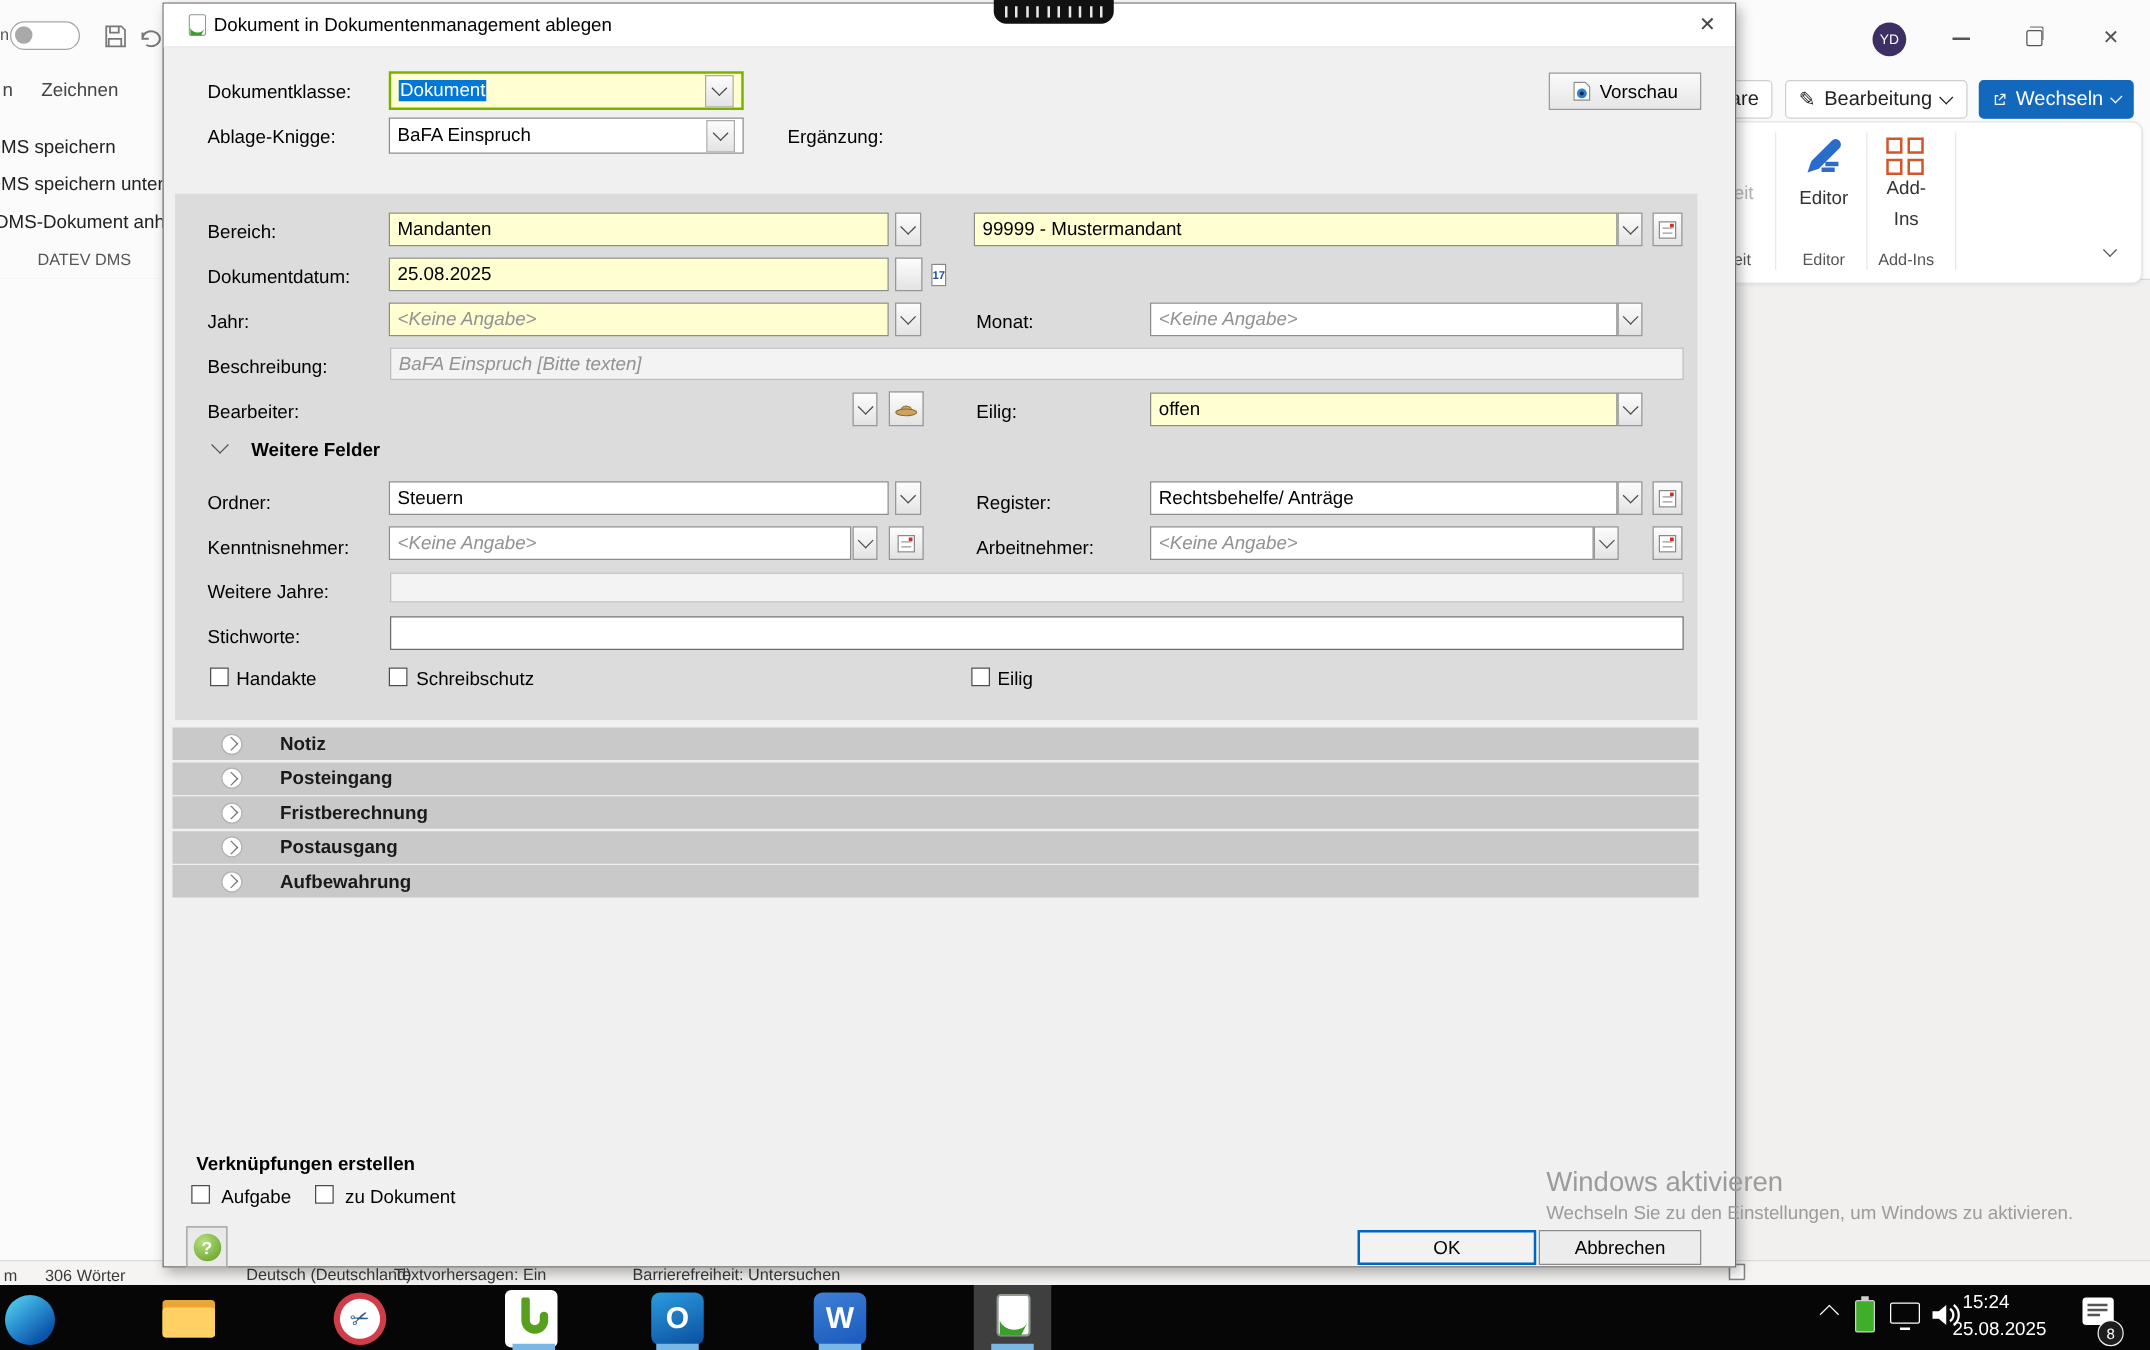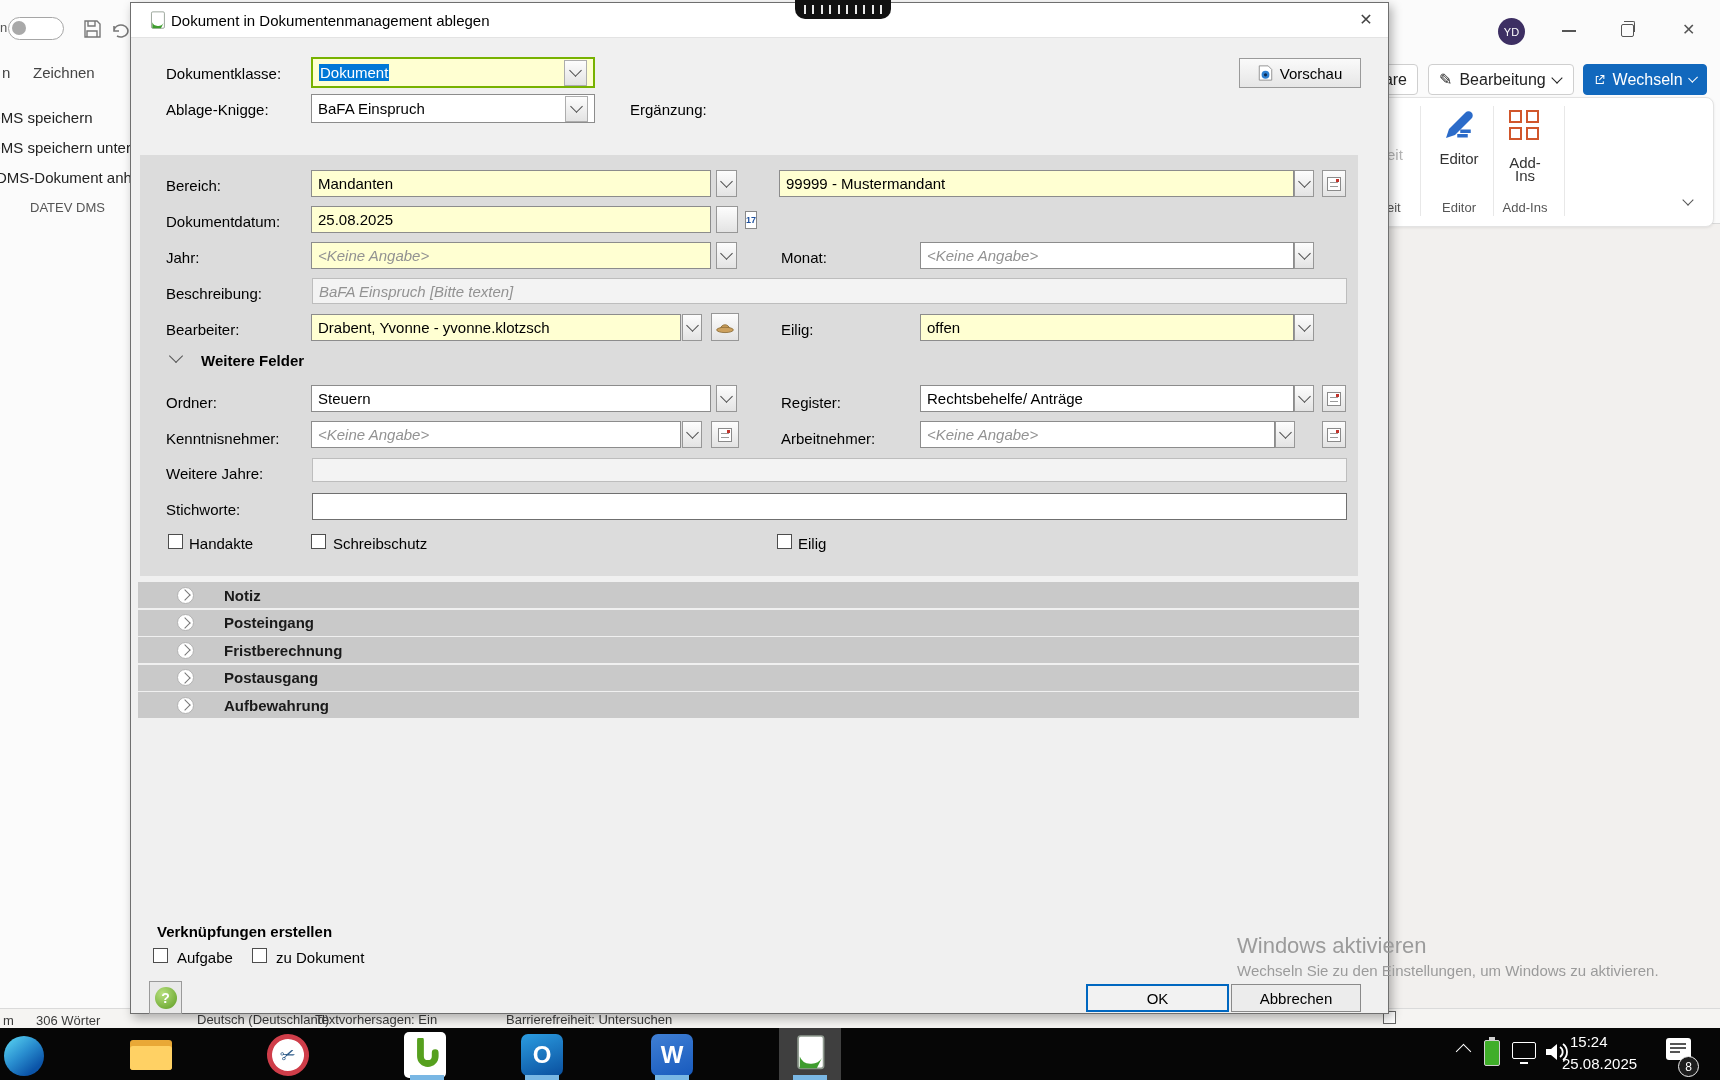--- a/index.html
+++ b/index.html
@@ -172,21 +172,21 @@
     </svg>
     <span class="rc-lbl" style="left:66px;top:52px;width:52px">Editor</span>
     <span class="rc-group" style="left:66px;top:102px;width:52px">Editor</span>
     <div class="vsep" style="left:126px"></div>
     <div class="addins-grid" style="left:142px;top:12px">
         <b></b>
         <b></b>
         <b></b>
         <b></b>
       </div>
-    <span class="rc-lbl" style="left:130px;top:56px;width:56px">Add-</span>
+    <span class="rc-lbl" style="left:130px;top:44px;width:56px">Add-</span>
     <span class="rc-lbl" style="left:130px;top:69px;width:56px">Ins</span>
     <span class="rc-group" style="left:126px;top:102px;width:64px">Add-Ins</span>
     <div class="vsep" style="left:197px"></div>
     <span class="sm-chev" style="position:absolute;left:317px;top:102px;border-color:#555"></span>
   </div>
 
   <div class="statusbar">
     <span class="st-txt" style="left:3px;top:4px">m</span>
     <span class="st-txt" style="left:36px;top:4px">306 Wörter</span>
     <span class="st-txt" style="left:197px;top:3px">Deutsch (Deutschland)</span>
@@ -283,23 +283,20 @@
     <div class="ddbtn" style="left:1163px;top:239px;width:20px;height:27px">
         <i class="chev-d"></i>
       </div>
 
     <span class="lbl" style="left:35px;top:282px">Beschreibung:</span>
     <div class="tfield ro" style="left:181px;top:275px;width:1035px;height:26px">
       <span class="graytext">BaFA Einspruch [Bitte texten]</span>
     </div>
 
     <span class="lbl" style="left:35px;top:318px">Bearbeiter:</span>
-    <div class="combo yellow" style="left:180px;top:311px;width:370px;height:27px">
-      <span>Drabent, Yvonne - yvonne.klotzsch</span>
-    </div>
     <div class="ddbtn" style="left:551px;top:311px;width:20px;height:27px">
         <i class="chev-d"></i>
       </div>
     <div class="sidebtn" style="left:580px;top:310px;width:28px;height:28px">
       <svg width="20" height="14" viewBox="0 0 24 16">
         <path d="M6.5 11 c0-7.5 11-7.5 11 0" fill="#cda15e" stroke="#8a6b35"></path>
         <ellipse cx="12" cy="11.5" rx="10" ry="3.2" fill="#cda15e" stroke="#8a6b35"></ellipse>
       </svg>
     </div>
     <span class="lbl" style="left:650px;top:318px">Eilig:</span>

